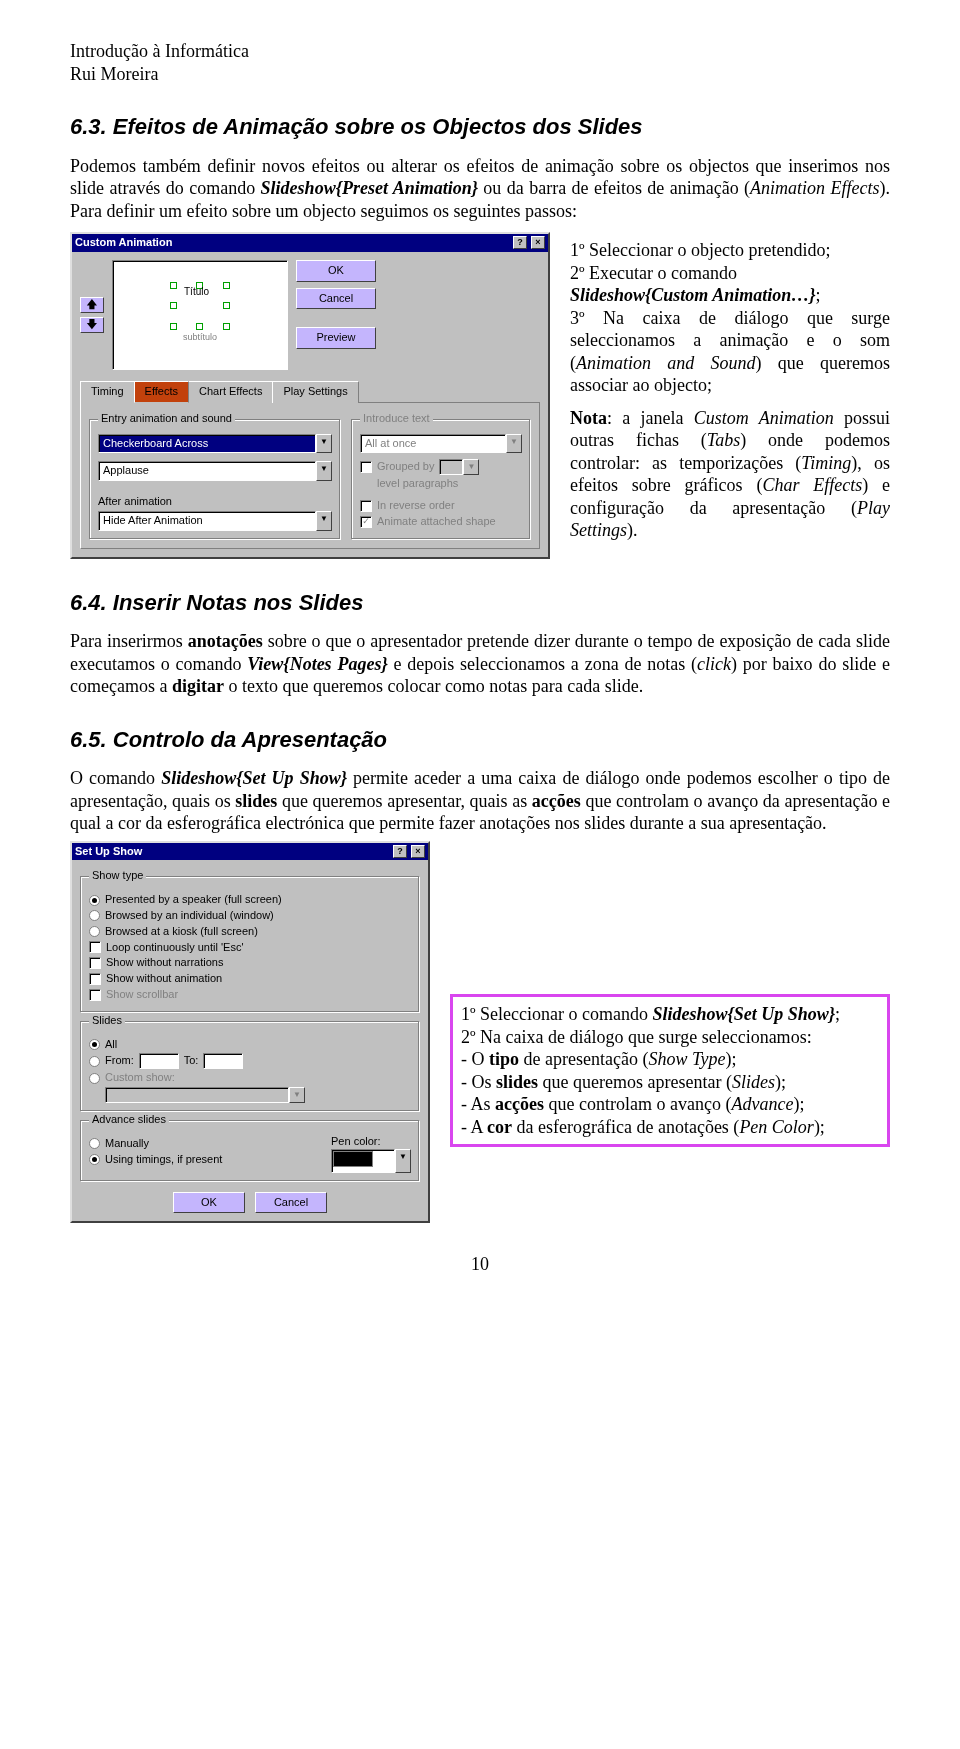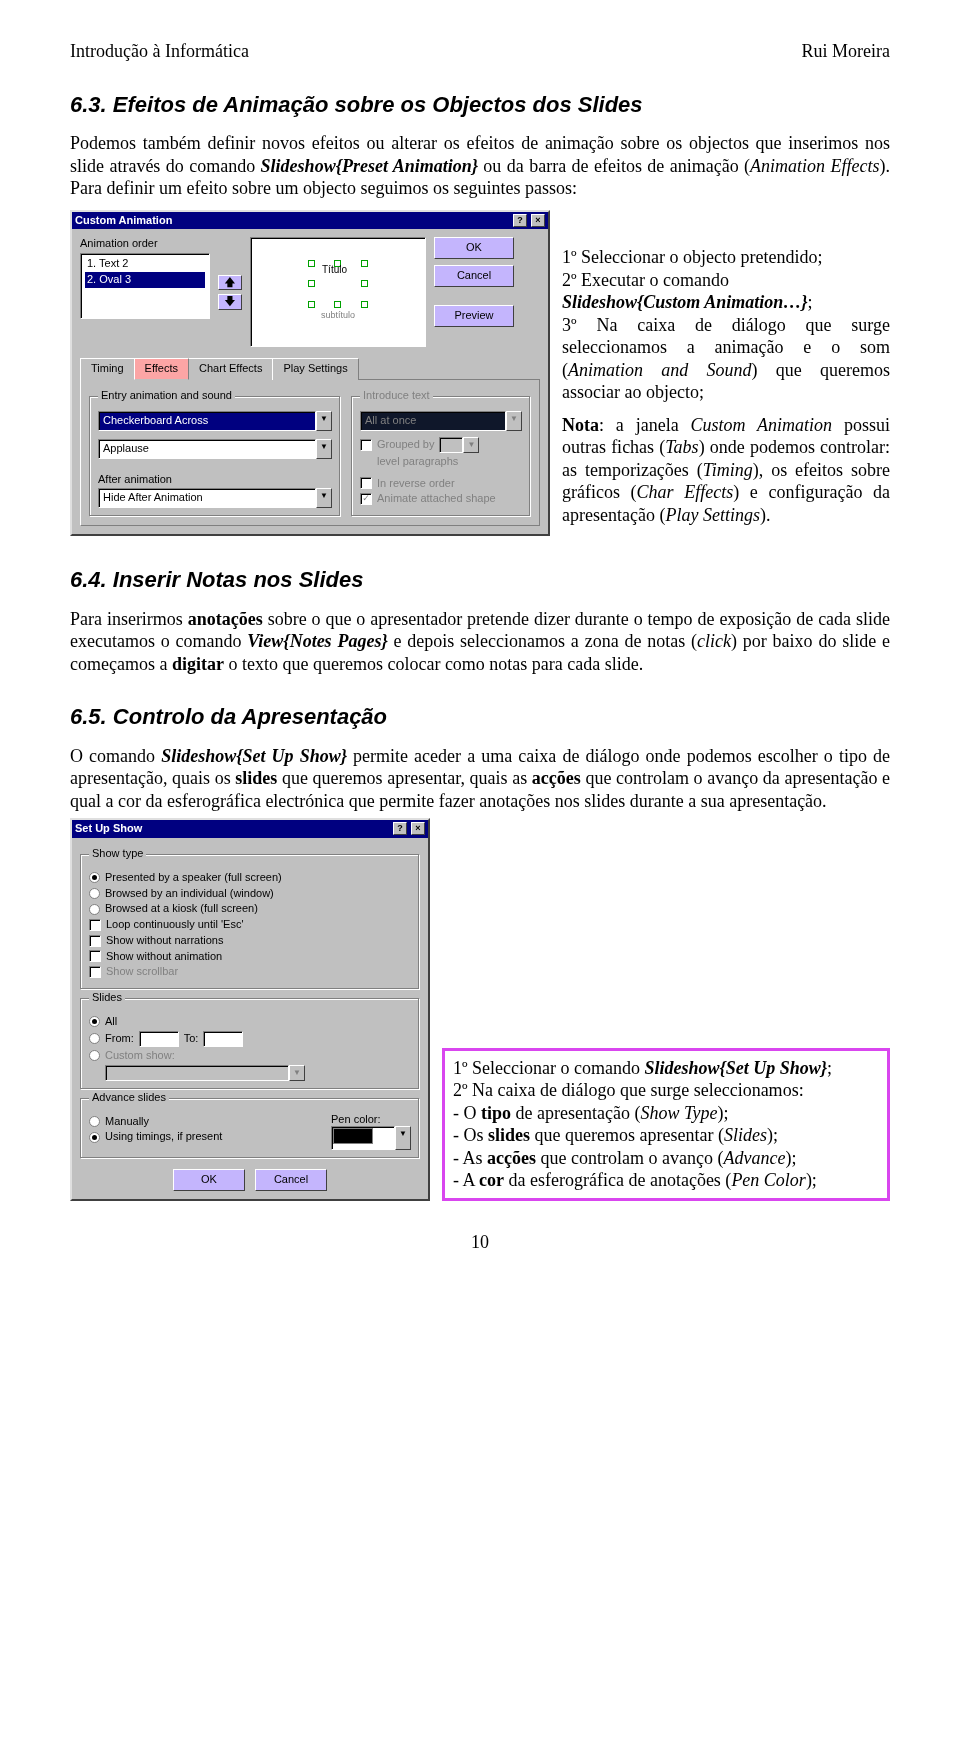--- a/index.html
+++ b/index.html
@@ -9,40 +9,41 @@
     line-height: 1.25;
     color: #000;
     background: #fff;
     width: 960px;
     padding: 40px 70px 40px 70px;
   }
   .header-row {
     display: flex;
     justify-content: space-between;
     margin-bottom: 28px;
+    flex-direction: column;
   }
   h2.section {
     font-family: Arial, Helvetica, sans-serif;
     font-style: italic;
     font-weight: bold;
     font-size: 22px;
     margin-bottom: 14px;
   }
   p.body {
     text-align: justify;
     margin-bottom: 6px;
   }
   .italic { font-style: italic; }
   .bold { font-weight: bold; }
   .bolditalic { font-style: italic; font-weight: bold; }
   .dialog-row {
     display: flex;
-    gap: 12px;
+    gap: 20px;
     margin: 10px 0 30px 0;
-    align-items: flex-end;
+    align-items: center;
   }
   .dialog-col { flex: 0 0 auto; }
   .side-col { flex: 1 1 auto; }
   .side-text { text-align: justify; margin-bottom: 10px; }
   .framed {
     border: 3px solid #d946ef;
     padding: 6px 8px;
     margin-top: 8px;
   }
   .page-num { text-align:center; margin-top:30px; }
@@ -136,21 +137,21 @@
     padding:3px 10px;
     background:#c0c0c0;
     border:1px solid #fff;
     border-bottom:none;
     border-right-color:#808080;
     margin-right:-1px;
     position:relative;
     top:1px;
   }
   .tab.active {
-    background:#fca5a5;
+    background:#c2410c;
     border-bottom:1px solid #c0c0c0;
     z-index:2;
   }
   .tabpanel {
     border:1px solid #fff;
     border-top:none;
     border-right-color:#808080;
     border-bottom-color:#808080;
     padding:8px;
   }
@@ -215,27 +216,20 @@
   <div class="dialog-col">
     <div class="win95" style="width:480px;">
       <div class="titlebar">
         <span>Custom Animation</span>
         <span class="spacer"></span>
         <span class="titlebtn">?</span>
         <span class="titlebtn">×</span>
       </div>
       <div class="win95-inner">
         <div style="display:flex; gap:8px;">
-          <div style="flex:0 0 130px;">
-            <div>Animation order</div>
-            <div class="sunken" style="height:66px; margin-top:2px;">
-              <div class="listrow">1. Text 2</div>
-              <div class="listrow hl">2. Oval 3</div>
-            </div>
-          </div>
           <div style="flex:0 0 24px; display:flex; flex-direction:column; justify-content:center; gap:4px;">
             <div class="btn" style="min-width:22px;padding:0;">🡅</div>
             <div class="btn" style="min-width:22px;padding:0;">🡇</div>
           </div>
           <div class="preview-box">
             <div class="handles">
               <div class="h" style="top:-4px;left:-4px;"></div>
               <div class="h" style="top:-4px;left:22px;"></div>
               <div class="h" style="top:-4px;right:-4px;"></div>
               <div class="h" style="top:16px;left:-4px;"></div>
@@ -275,21 +269,21 @@
               </div>
               <div style="margin-top:14px;">After animation</div>
               <div class="combo" style="margin-top:2px;">
                 <div class="sunken">Hide After Animation</div>
                 <div class="arrow">▼</div>
               </div>
             </div>
             <div class="groupbox disabled" style="flex:0 0 180px;">
               <div class="legend">Introduce text</div>
               <div class="combo">
-                <div class="sunken disabled" style="background:#0f172a;">All at once</div>
+                <div class="sunken disabled" style="background:#ffffff;">All at once</div>
                 <div class="arrow">▼</div>
               </div>
               <div class="chk" style="margin-top:6px;">
                 <div class="chkbox"></div>
                 <span>Grouped by</span>
                 <div class="combo" style="width:40px;">
                   <div class="sunken disabled" style="background:#c0c0c0;"></div>
                   <div class="arrow">▼</div>
                 </div>
               </div>

